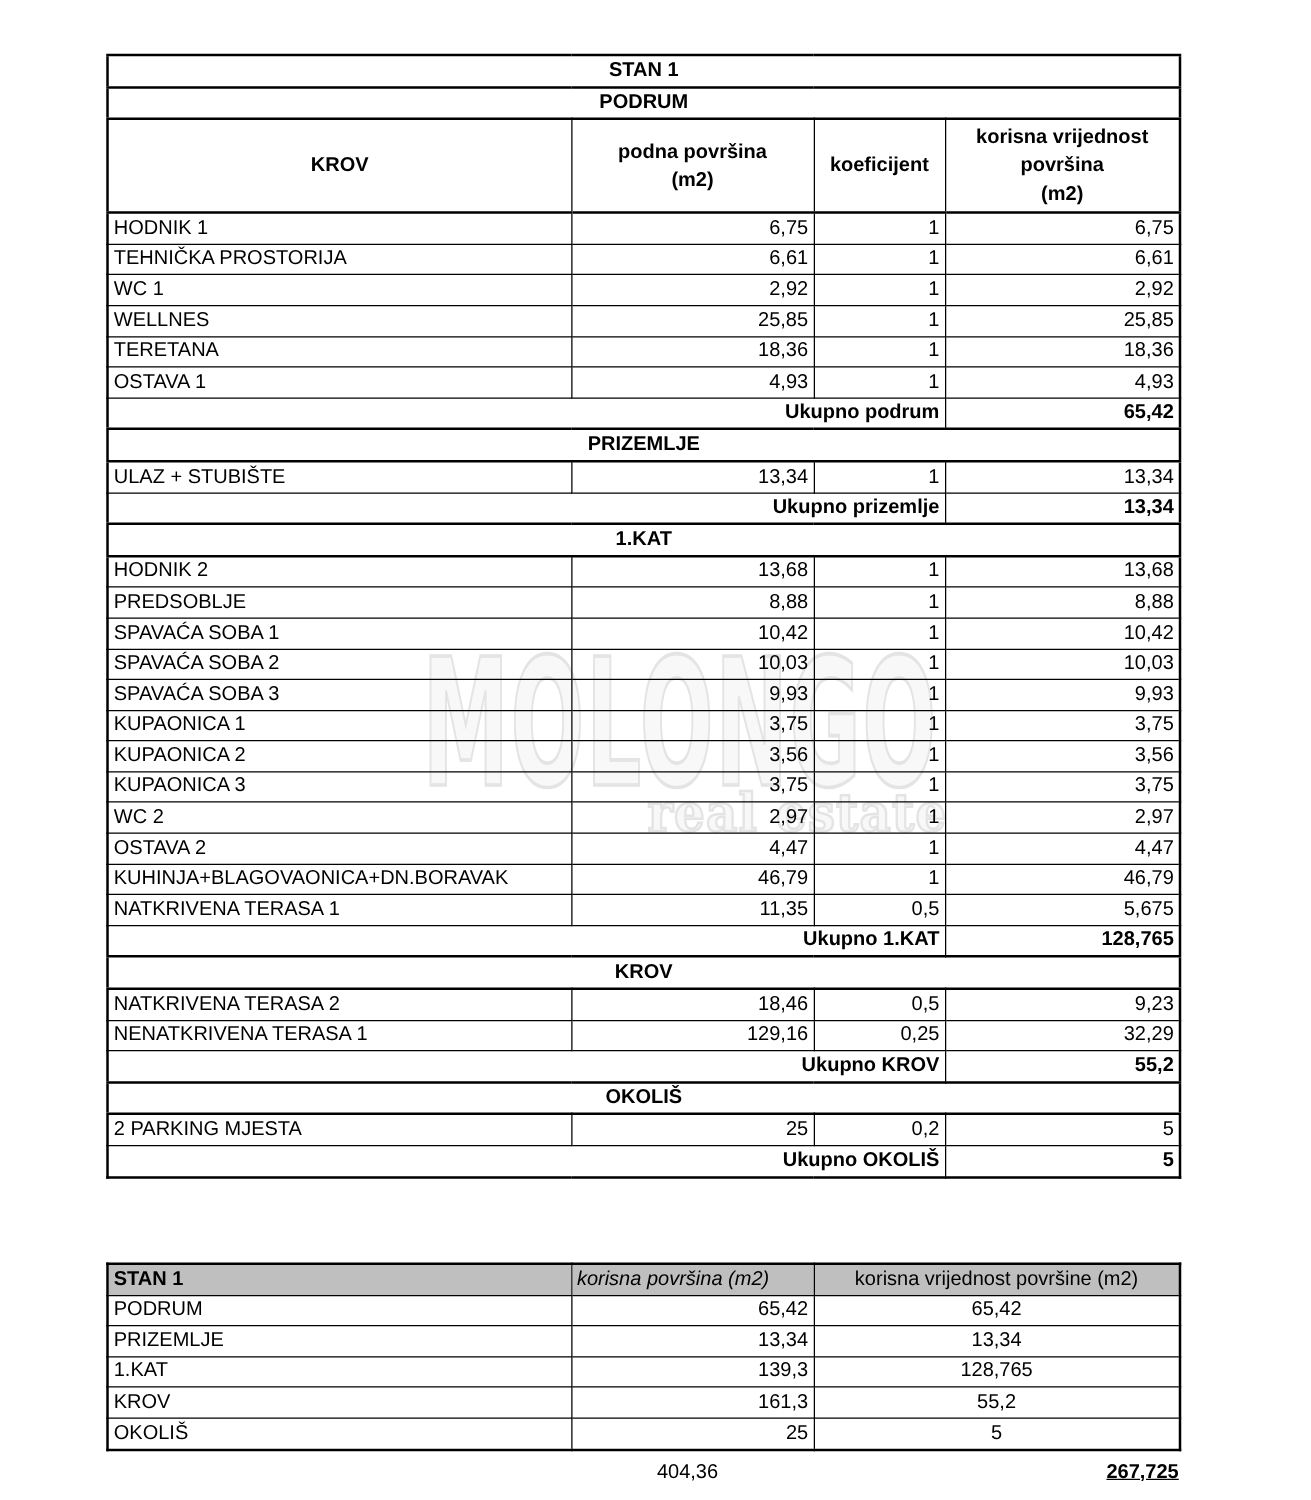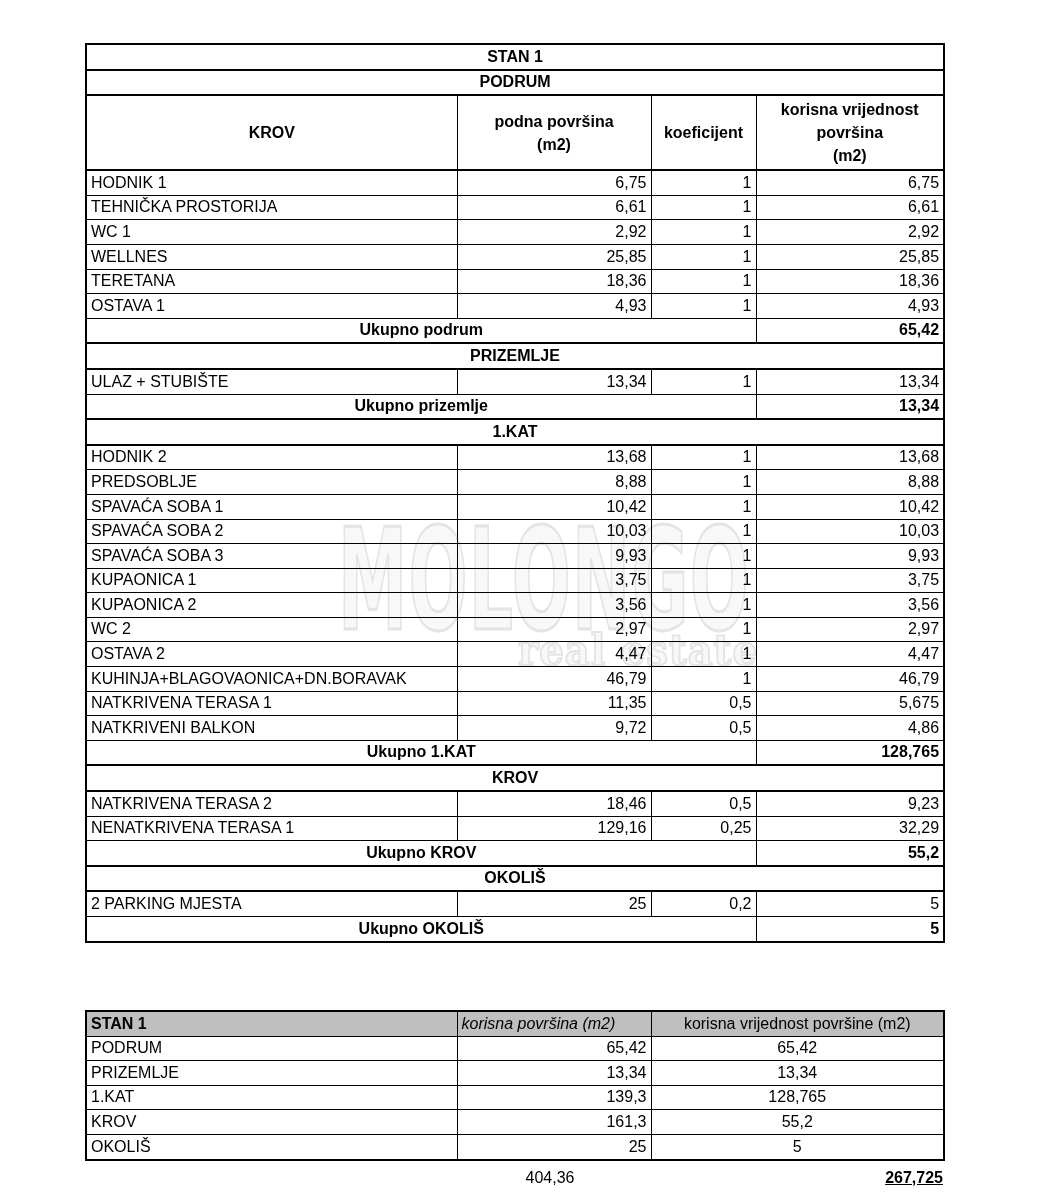--- a/index.html
+++ b/index.html
@@ -27,21 +27,21 @@
   }
   .t1 .row-title td, .t1 .row-section td {
     font-weight:700; text-align:center; border-top-width:2px; border-bottom-width:2px;
   }
   .t1 .row-head td {
     height:73px; font-weight:700; text-align:center; line-height:23px; border-bottom-width:2px;
   }
   .t1 .col-desc { text-align:left;margin-left:12px; }
   .t1 .col-num  { text-align:right; }
   .t1 .row-total td { font-weight:700; }
-  .t1 .total-label { text-align:center; }
+  .t1 .total-label { text-align:right; }
 
   .t2 .row-head td { background:#bfbfbf; }
   .t2 .head-stan { font-weight:700; text-align:left; }
   .t2 .head-kp { text-align:left;font-style:italic; }
   .t2 .head-kv { text-align:center; }
   .t2 .col-desc { text-align:left; }
   .t2 .col-kp { text-align:right; }
   .t2 .col-kv { text-align:center; }
 
   .totals { display:grid; grid-template-columns:371px 194px 293px; width:858px;
@@ -168,20 +168,26 @@
           <td class="col-num">1</td>
           <td class="col-num">3,75</td>
         </tr>
         <tr class="row-data">
           <td class="col-desc">KUPAONICA 2</td>
           <td class="col-num">3,56</td>
           <td class="col-num">1</td>
           <td class="col-num">3,56</td>
         </tr>
         <tr class="row-data">
+          <td class="col-desc">KUPAONICA 3</td>
+          <td class="col-num">3,75</td>
+          <td class="col-num">1</td>
+          <td class="col-num">3,75</td>
+        </tr>
+        <tr class="row-data">
           <td class="col-desc">WC 2</td>
           <td class="col-num">2,97</td>
           <td class="col-num">1</td>
           <td class="col-num">2,97</td>
         </tr>
         <tr class="row-data">
           <td class="col-desc">OSTAVA 2</td>
           <td class="col-num">4,47</td>
           <td class="col-num">1</td>
           <td class="col-num">4,47</td>
@@ -190,26 +196,20 @@
           <td class="col-desc">KUHINJA+BLAGOVAONICA+DN.BORAVAK</td>
           <td class="col-num">46,79</td>
           <td class="col-num">1</td>
           <td class="col-num">46,79</td>
         </tr>
         <tr class="row-data">
           <td class="col-desc">NATKRIVENA TERASA 1</td>
           <td class="col-num">11,35</td>
           <td class="col-num">0,5</td>
           <td class="col-num">5,675</td>
-        </tr>
-        <tr class="row-data">
-          <td class="col-desc">NATKRIVENI BALKON</td>
-          <td class="col-num">9,72</td>
-          <td class="col-num">0,5</td>
-          <td class="col-num">4,86</td>
         </tr>
         <tr class="row-total">
           <td class="total-label" colspan="3">Ukupno 1.KAT</td>
           <td class="col-num total-value">128,765</td>
         </tr>
         <tr class="row-section">
           <td colspan="4">KROV</td>
         </tr>
         <tr class="row-data">
           <td class="col-desc">NATKRIVENA TERASA 2</td>

